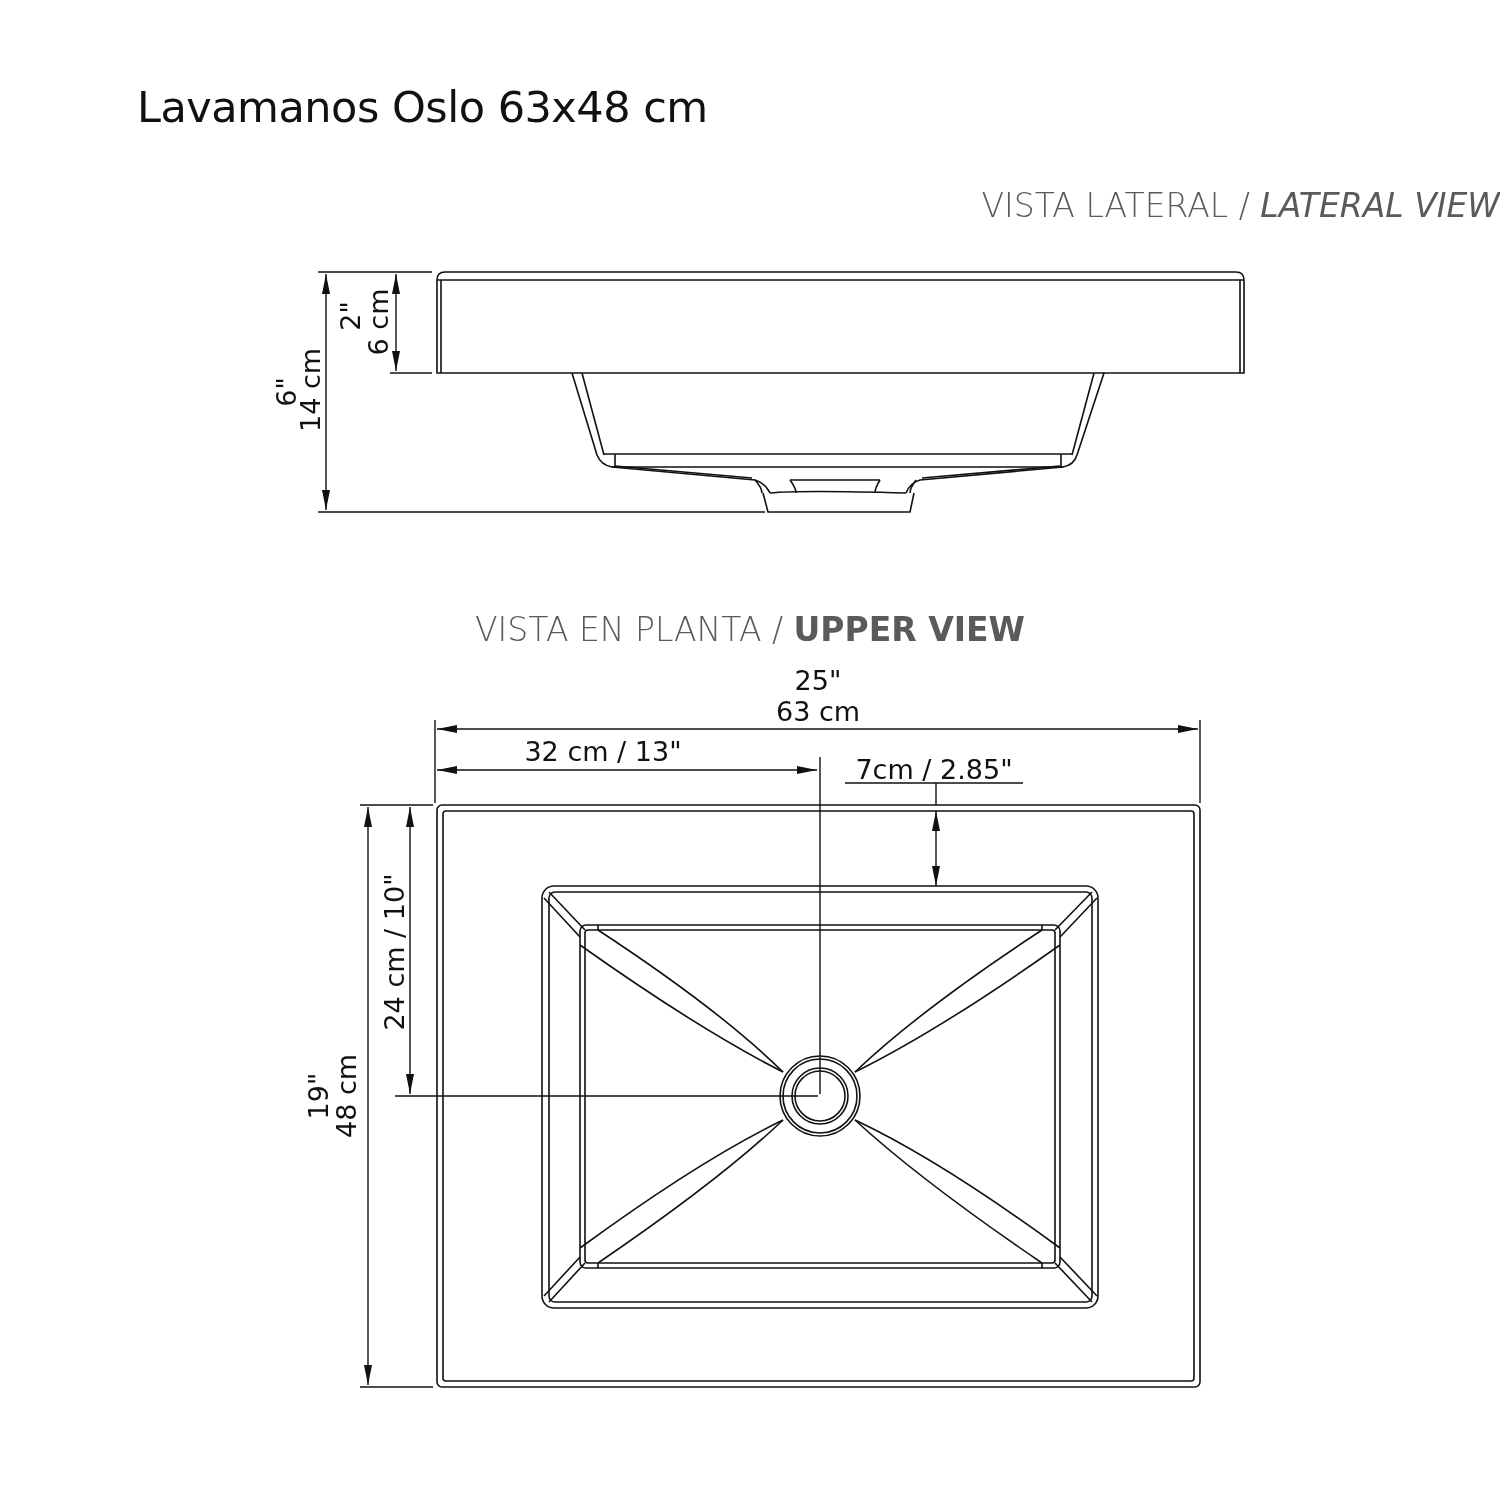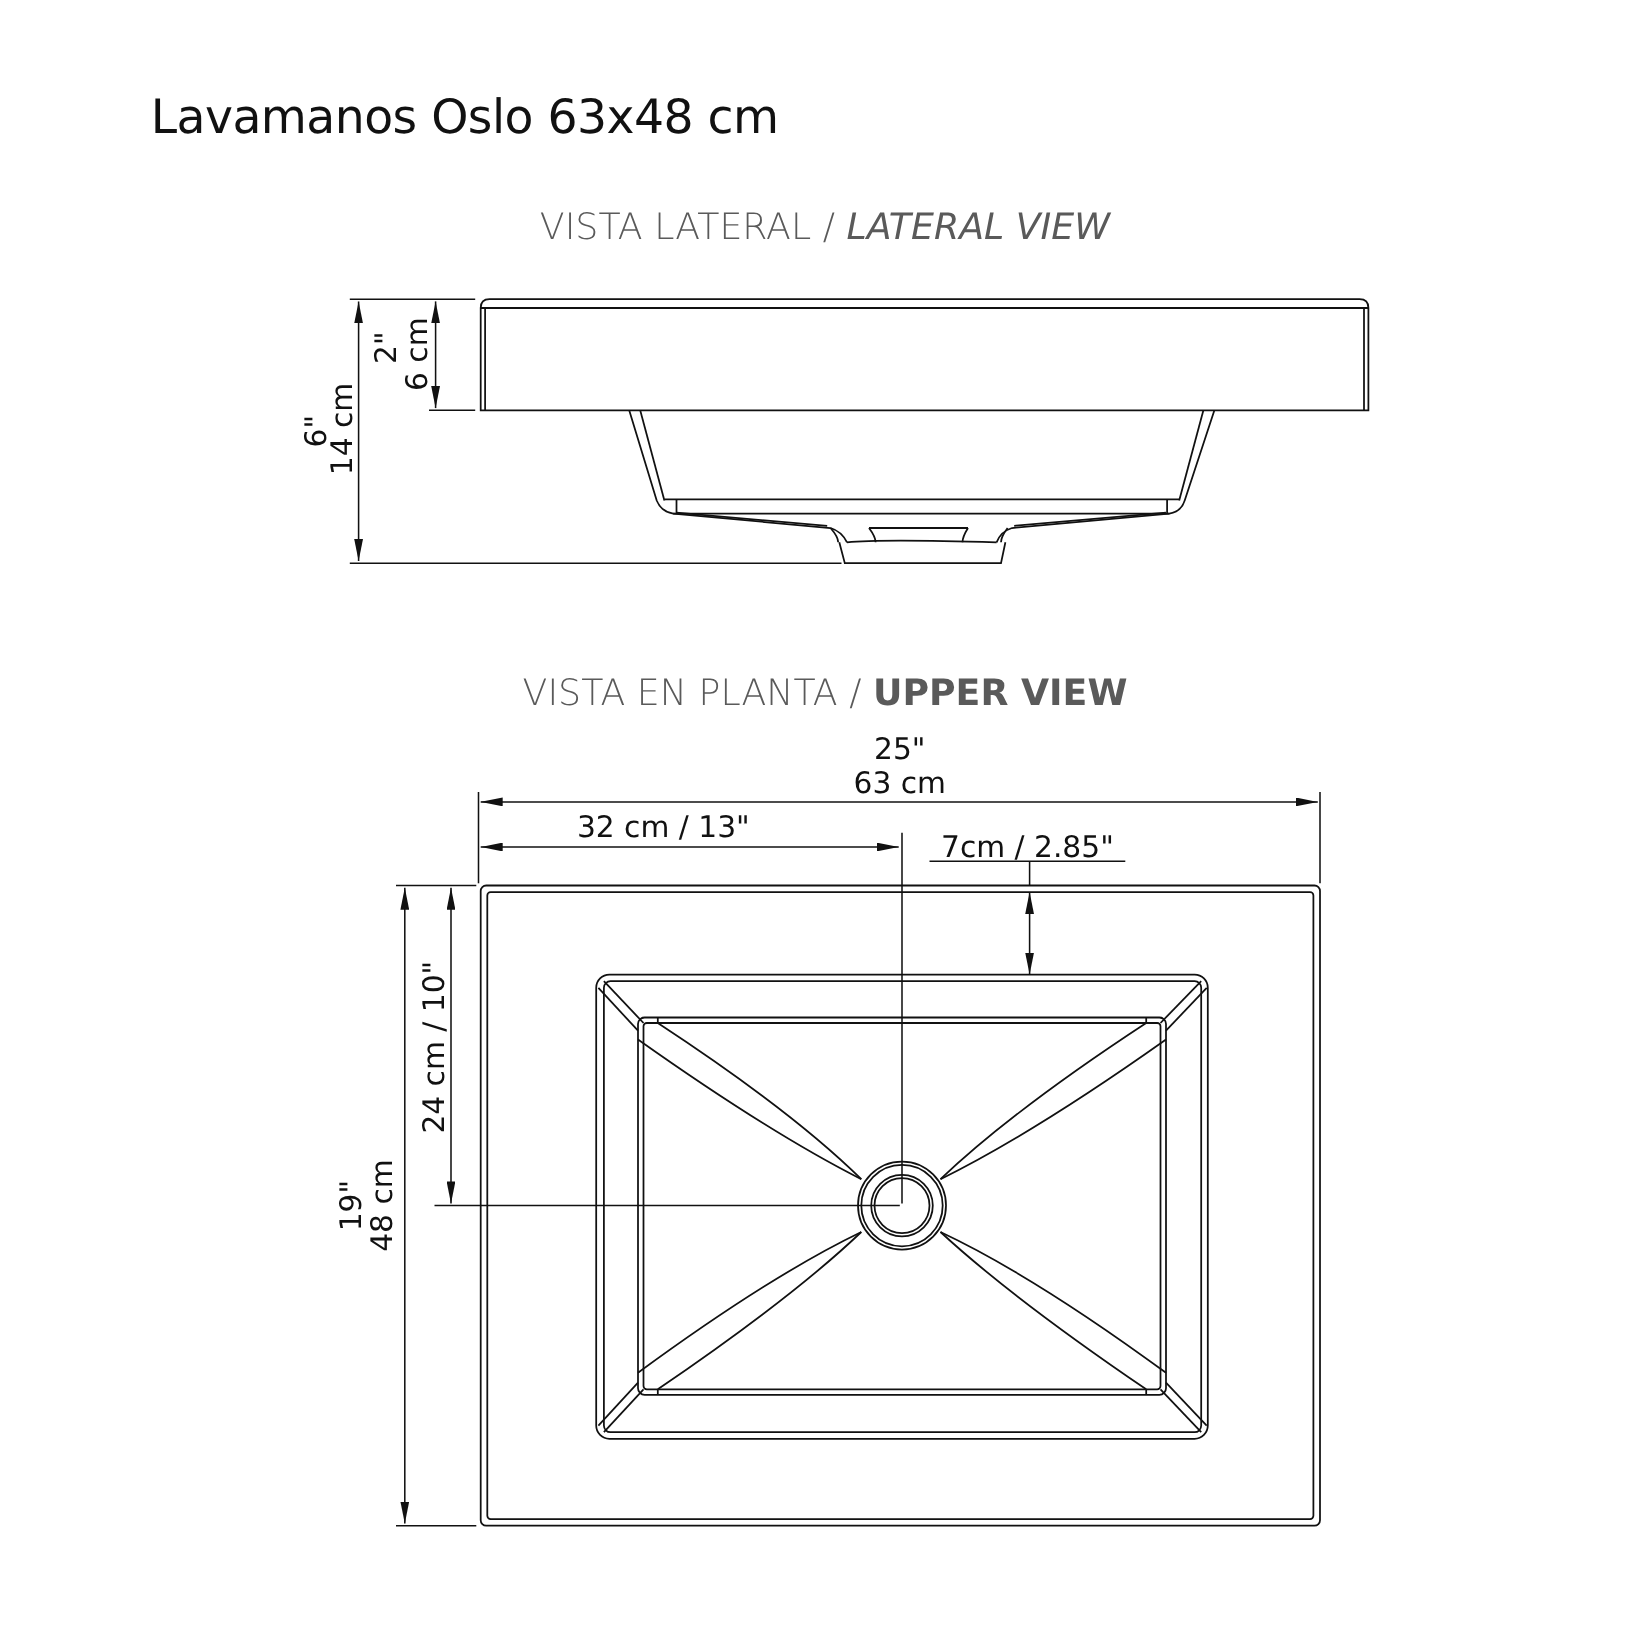--- a/index.html
+++ b/index.html
@@ -9,21 +9,21 @@
     .section-title .it { font-style: italic; }
     .section-title .bd { font-weight: bold; }
     svg.drawing { position: absolute; left: 0; top: 0; }
     .dim { font-family: "DejaVu Sans", sans-serif; font-size: 27px; fill: #111111; }
   </style>
 </head>
 <body>
 
 <div class="title">Lavamanos Oslo 63x48 cm</div>
 
-<div class="section-title" style="top:186px;">
+<div class="section-title" style="top:186px;text-align:right;">
   <span>VISTA LATERAL /</span>
   <span class="it">LATERAL VIEW</span>
 </div>
 
 <div class="section-title" style="top:610px;">
   <span>VISTA EN PLANTA /</span>
   <span class="bd">UPPER VIEW</span>
 </div>
 
 <svg class="drawing" width="1500" height="1500" viewBox="0 0 1500 1500" xmlns="http://www.w3.org/2000/svg">

